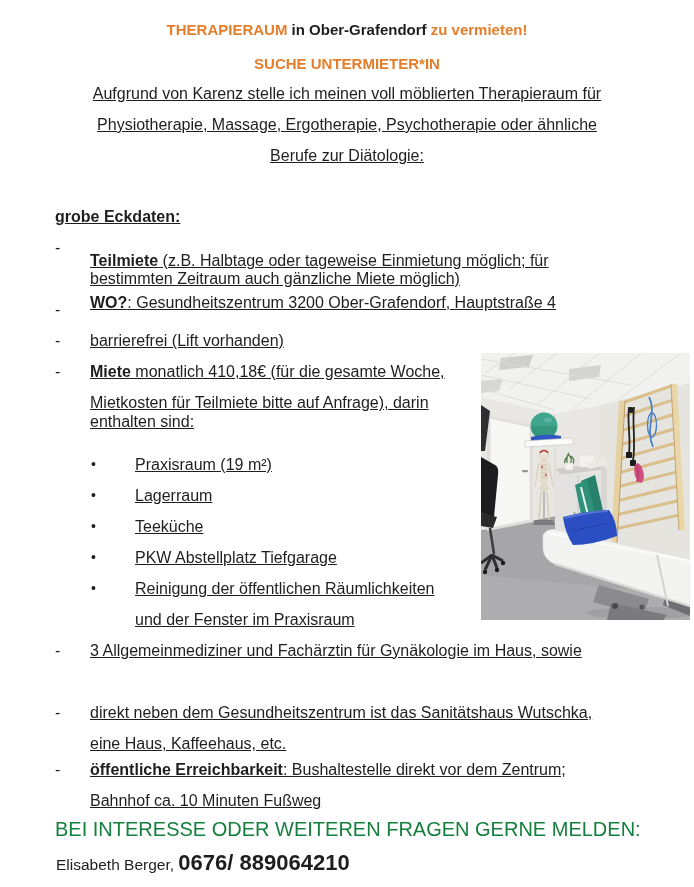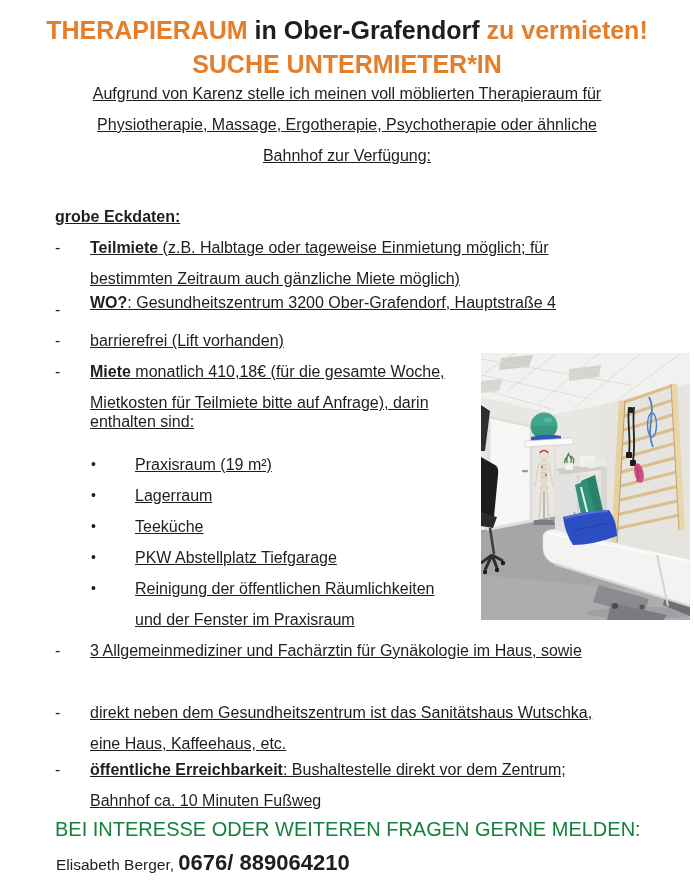--- a/index.html
+++ b/index.html
@@ -3,21 +3,21 @@
 <meta charset="utf-8">
 <style>
   html,body{margin:0;padding:0;background:#ffffff;}
   .page{
     position:relative;width:694px;height:887px;background:#ffffff;
     font-family:"Liberation Sans","DejaVu Sans",sans-serif;
     color:#1e1e1e;overflow:hidden;
   }
   .abs{position:absolute;white-space:pre;}
   .centerline{left:0;right:0;text-align:center;}
-  .title-line{font-weight:700;font-size:25px;height:28px;line-height:28px;}
+  .title-line{font-weight:700;font-size:15px;height:28px;line-height:28px;}
   .orange{color:#e47e2b;}
   .dark{color:#1e1e1e;}
   .body-line{font-size:16px;height:31px;line-height:31px;text-decoration:underline;}
   .bold{font-weight:700;text-align:right;}
   .marker{font-size:16px;height:31px;line-height:31px;}
   .dotmark{font-size:14px;}
   .cta-line{font-size:20px;height:31px;line-height:31px;color:#15803d;}
   .contact-line{font-size:15.5px;height:34px;line-height:34px;}
   .phone{font-size:22px;font-weight:700;}
   .photo{
@@ -29,26 +29,26 @@
 </head>
 <body>
 
 <div class="page">
 
   <div class="abs centerline title-line" style="top:16px"><span class="orange">THERAPIERAUM</span><span class="dark"> in Ober-Grafendorf </span><span class="orange">zu vermieten!</span></div>
   <div class="abs centerline title-line orange" style="top:50px">SUCHE UNTERMIETER*IN</div>
 
   <div class="abs centerline body-line" style="top:78px">Aufgrund von Karenz stelle ich meinen voll möblierten Therapieraum für</div>
   <div class="abs centerline body-line" style="top:109px">Physiotherapie, Massage, Ergotherapie, Psychotherapie oder ähnliche</div>
-  <div class="abs centerline body-line" style="top:140px">Bahnhof zur Verfügung:</div>
+  <div class="abs centerline body-line" style="top:140px">Berufe zur Diätologie:</div>
 
   <div class="abs body-line bold" style="top:201px;left:55px">grobe Eckdaten:</div>
 
   <div class="abs marker" style="top:232px;left:55px">-</div>
-  <div class="abs body-line" style="top:232px;left:90px"><span class="bold">Teilmiete</span><span> (z.B. Halbtage oder tageweise Einmietung möglich; für</span></div>
+  <div class="abs body-line" style="top:245px;left:90px"><span class="bold">Teilmiete</span><span> (z.B. Halbtage oder tageweise Einmietung möglich; für</span></div>
   <div class="abs body-line" style="top:263px;left:90px">bestimmten Zeitraum auch gänzliche Miete möglich)</div>
 
   <div class="abs marker" style="top:294px;left:55px">-</div>
   <div class="abs body-line" style="top:287px;left:90px"><span class="bold">WO?</span><span>: Gesundheitszentrum 3200 Ober-Grafendorf, Hauptstraße 4</span></div>
 
   <div class="abs marker" style="top:325px;left:55px">-</div>
   <div class="abs body-line" style="top:325px;left:90px">barrierefrei (Lift vorhanden)</div>
 
   <div class="abs marker" style="top:356px;left:55px">-</div>
   <div class="abs body-line" style="top:356px;left:90px"><span class="bold">Miete</span><span> monatlich 410,18€ (für die gesamte Woche,</span></div>

